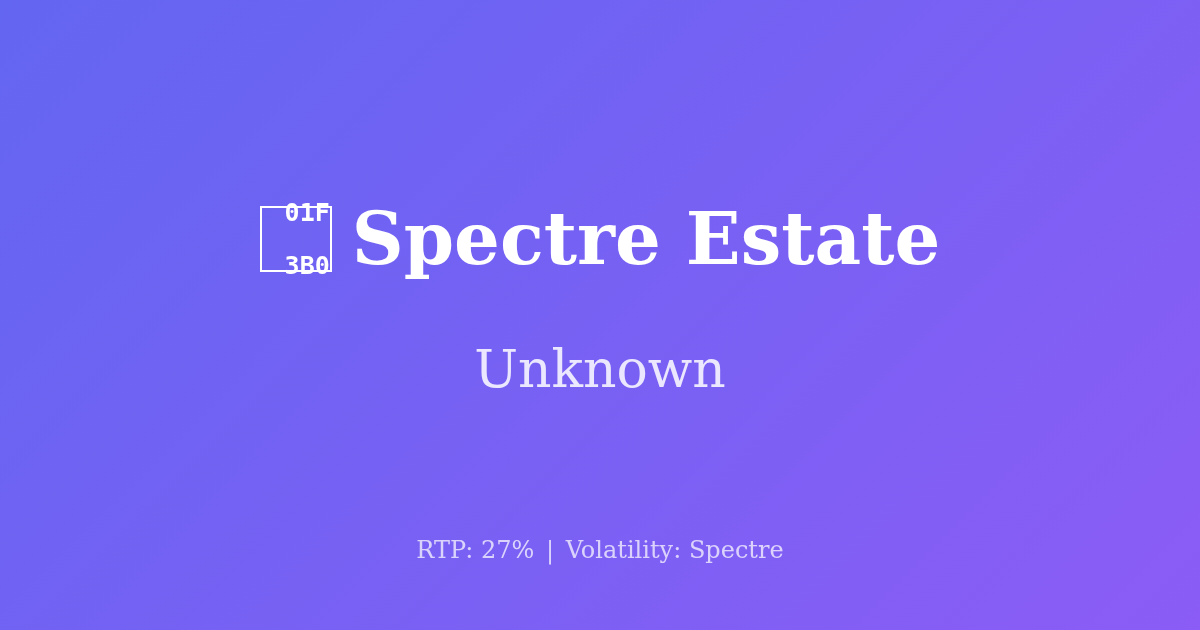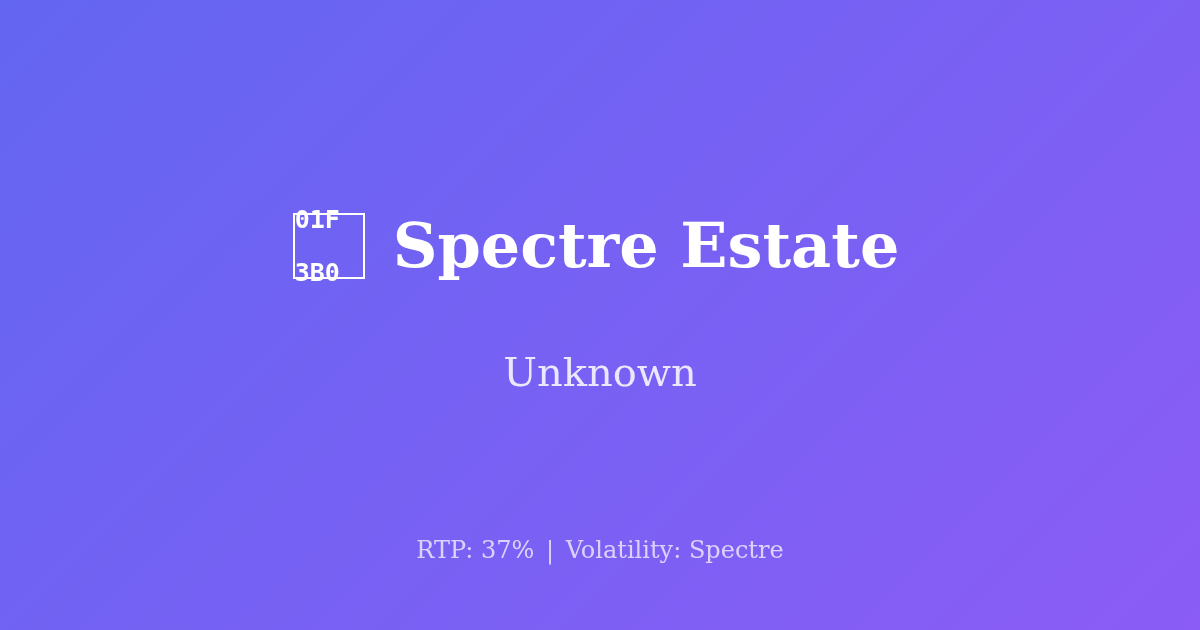--- a/index.html
+++ b/index.html
@@ -47,21 +47,21 @@
     justify-content: center;
     gap: 20px;
     line-height: 1.05;
     white-space: nowrap;
   }
 
   
   .tofu {
     display: inline-flex;
     flex-direction: column;
-    align-items: flex-start;
+    align-items: flex-end;
     justify-content: center;
     box-sizing: border-box;
     width: 72px;
     height: 66px;
     border: 2px solid #ffffff;
     font-family: "DejaVu Sans Mono", "Liberation Mono", monospace;
     font-size: 25px;
     font-weight: 700;
     letter-spacing: 0px;
     color: #ffffff;
@@ -69,32 +69,32 @@
     flex: none;
     gap: 27px;
   }
 
   .tofu span {
     display: block;
   }
 
   .title {
     font-family: "DejaVu Serif", "Liberation Serif", serif;
-    font-size: 62px;
+    font-size: 72px;
     font-weight: 700;
     color: #ffffff;
     letter-spacing: 0px;
-    margin: 8px;
+    margin: 0;
   }
 
   .subtitle {
     margin: 0;
     margin-top: 62px;
     font-family: "DejaVu Serif", "Liberation Serif", serif;
-    font-size: 40px;
+    font-size: 52px;
     font-weight: 400;
     color: rgba(255, 255, 255, 0.85);
     text-align: center;
   }
 
   
   .meta {
     position: absolute;
     left: 0;
     right: 0;
@@ -128,19 +128,19 @@
       <h1 class="title">Spectre Estate</h1>
 
     </div>
 
     <p class="subtitle">Unknown</p>
 
   </div>
 
   <div class="meta">
     <span>RTP:</span>
-    <span>37%</span>
+    <span>27%</span>
     <span class="sep">|</span>
     <span>Volatility:</span>
     <span>Spectre</span>
   </div>
 
 </div>
 
 </body></html>

